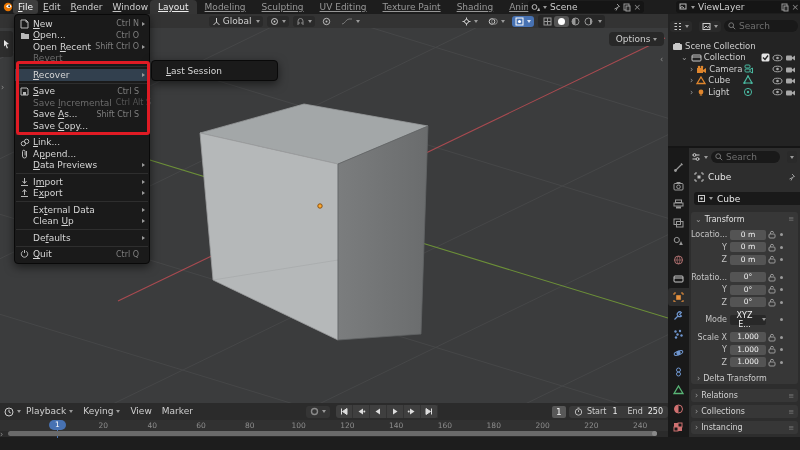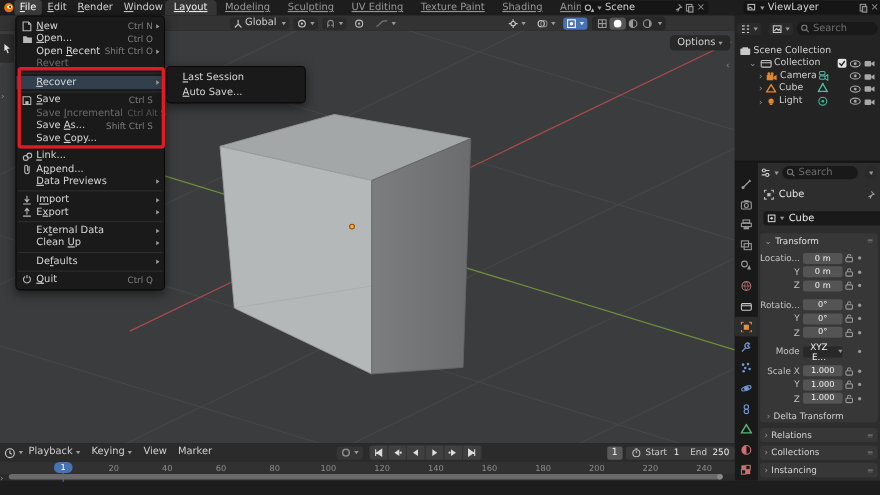--- a/index.html
+++ b/index.html
@@ -438,23 +438,20 @@
           </span>
           <span class="mlab"><u>Q</u>uit</span>
           <span class="msc">Ctrl Q</span>
           <span class="marr"></span>
         </div>
       </div>
   </div>
   <div id="submenu" class="abs">
       <div class="mi">
         <span class="mlab"><u>L</u>ast Session</span>
-      </div>
-      <div class="mi">
-        <span class="mlab"><u>A</u>uto Save...</span>
       </div>
     </div>
   <div id="redbox" class="abs"></div>
 
   <div id="rightpanel" class="abs">
     <div class="row" style="height:20px;padding:2px 2px 0 2px;gap:3px;">
       <span class="wdg" style="margin-left:0;">
         <svg width="9" height="9">
             <path d="M1.5 1.5 H4 M1.5 4.5 H4 M1.5 7.5 H4 M6 1.5 H8 M6 4.5 H8 M6 7.5 H8" stroke="#ccc"></path>
           </svg>

